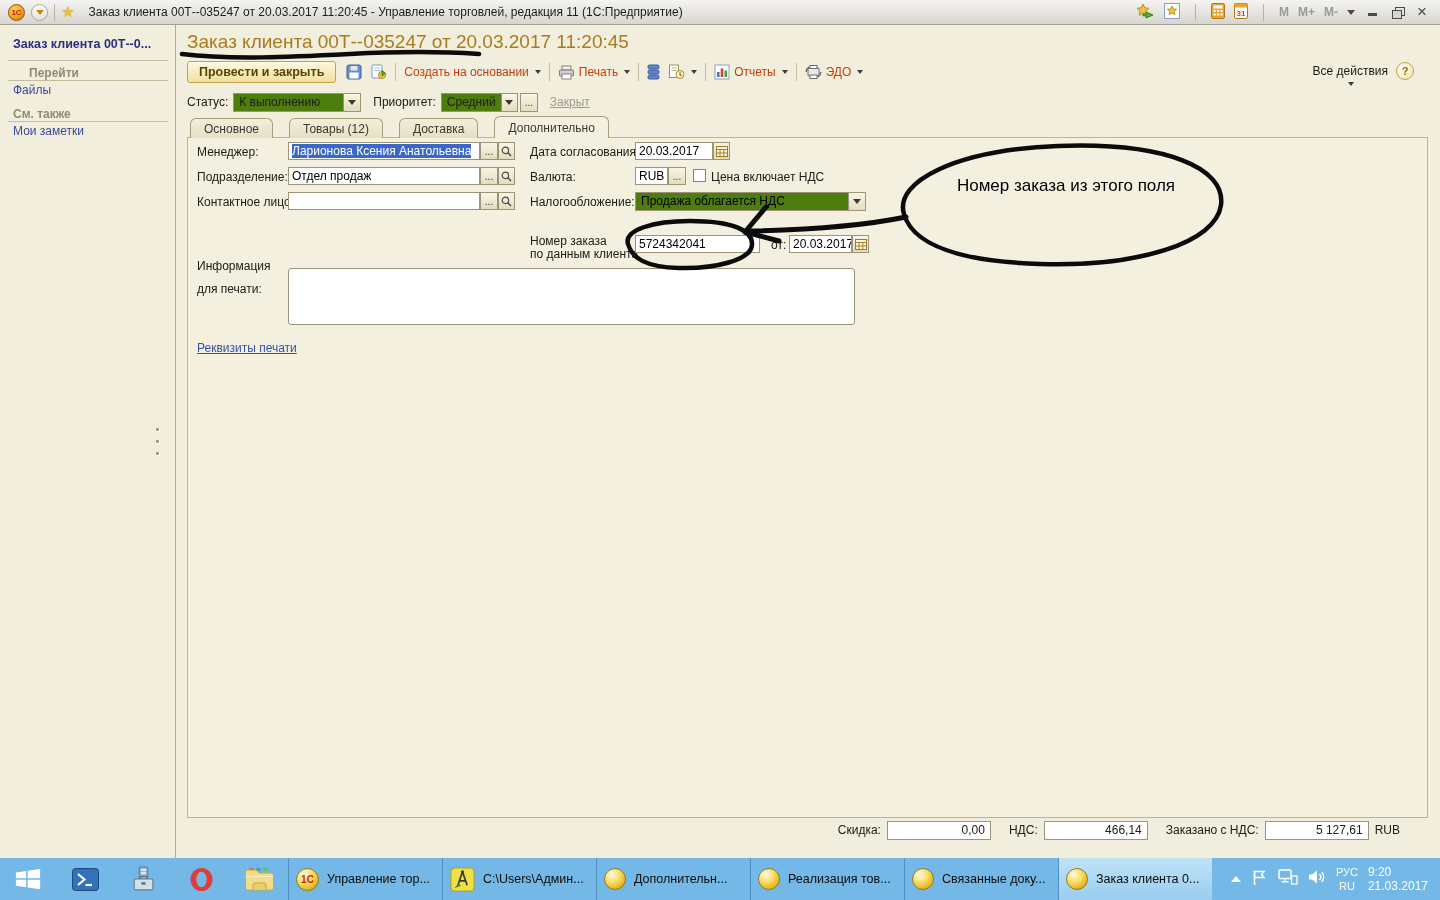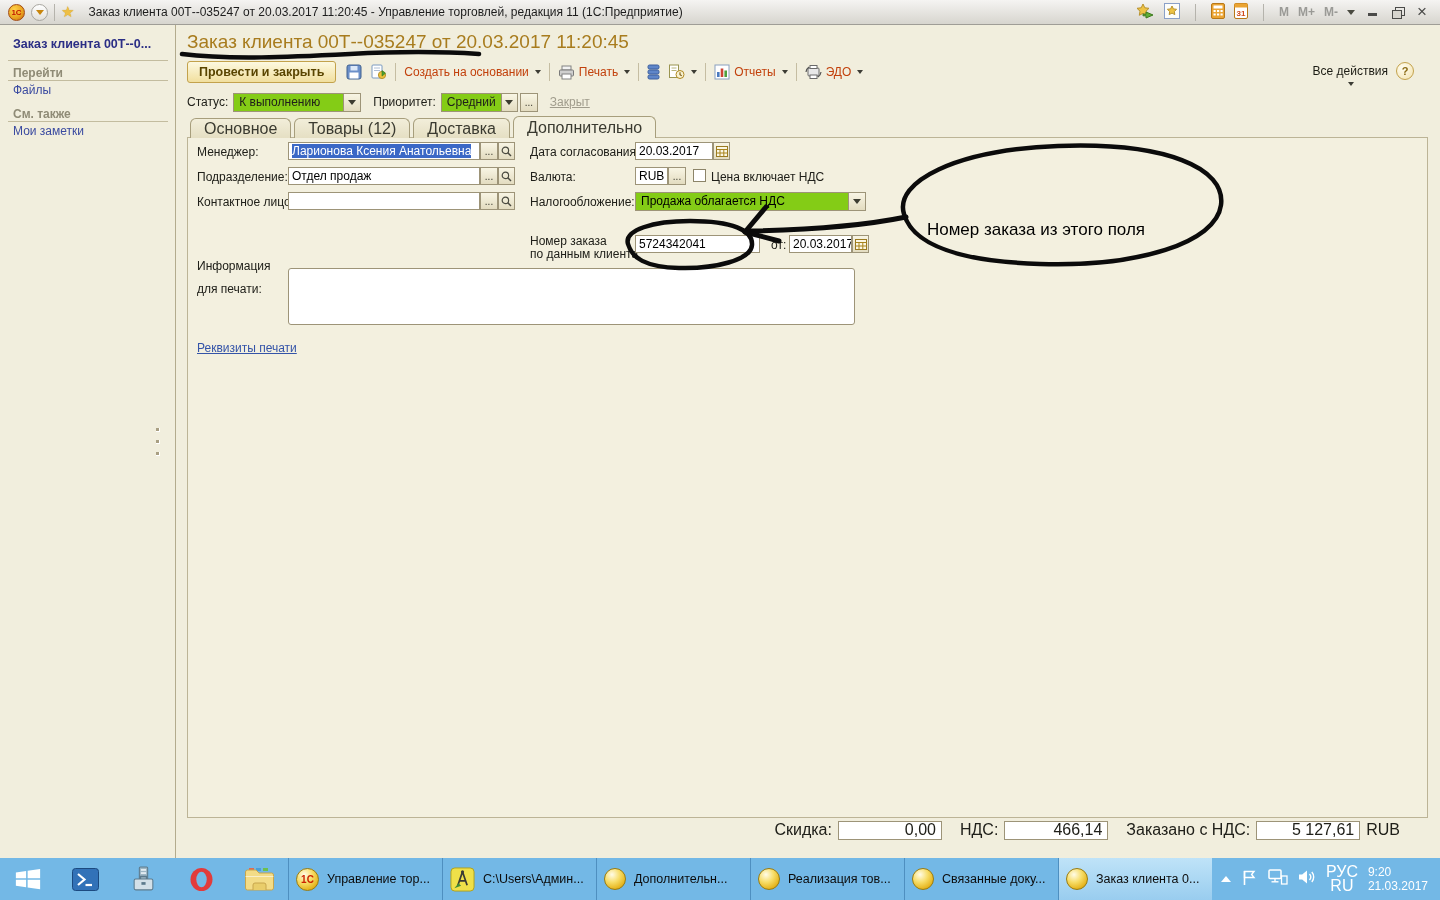--- a/index.html
+++ b/index.html
@@ -50,75 +50,75 @@
     display:flex; align-items:center; cursor:pointer; }
   .tb-btn { display:flex; align-items:center; gap:4px; padding:2px 4px; font-size:12px; color:#c2410c; cursor:pointer; }
   .tb-sep { width:1px; height:18px; background:#c5bda2; margin:0 4px; }
   .tb-caret { width:0; height:0; border-left:3.5px solid transparent; border-right:3.5px solid transparent; border-top:4px solid #3c3c34; margin-left:2px; }
   .all-actions { position:absolute; top:39px; right:52px; font-size:12px; color:#1c1c14; display:flex; align-items:center; gap:4px; cursor:pointer;flex-direction:column; }
   .help-btn { position:absolute; top:37px; right:26px; width:18px; height:18px; border-radius:50%;
     background:radial-gradient(circle at 35% 30%, #fffdf0, #f3e2ae); border:1px solid #c3a24c;
     color:#8a6a14; font-weight:bold; font-size:11px; display:flex; align-items:center; justify-content:center; cursor:pointer; }
 
   .statusrow { position:absolute; left:2px; top:67px; height:20px; display:flex; align-items:center; font-size:12px; color:#20201a; }
-  .combo { height:19px; background:#84cc16; border:1px solid #9d9478; display:flex; align-items:stretch; }
+  .combo { height:19px; background:#4d7c0f; border:1px solid #9d9478; display:flex; align-items:stretch; }
   .combo .val { padding:1px 5px 0 5px; font-size:12px; flex:1; white-space:nowrap; }
   .dbtn { width:17px; background:linear-gradient(#f8f5e4,#e3dcc0); border-left:1px solid #9d9478;
     display:flex; align-items:center; justify-content:center; cursor:pointer; }
   .dbtn .tri { width:0; height:0; border-left:4px solid transparent; border-right:4px solid transparent; border-top:5px solid #3c3c30; }
   .mini-btn { height:19px; width:18px; margin-left:2px; background:linear-gradient(#f8f5e4,#e3dcc0);
     border:1px solid #9d9478; font-size:10px; color:#3a3a30; display:flex; align-items:center; justify-content:center; cursor:pointer; }
   .closed-link { margin-left:12px; color:#a09c8c; text-decoration:underline; cursor:pointer; }
 
   .tabs { position:absolute; left:5px; top:91px; display:flex; align-items:flex-end; z-index:2; }
-  .tab { height:20px; padding:0 13px; font-size:16px; color:#3a3a30;
+  .tab { height:20px; padding:0 13px; font-size:12px; color:#3a3a30;
     background:linear-gradient(#f2eeda,#e5dfc3); border:1px solid #a79e7c; border-bottom:none;
-    border-radius:6px 6px 0 0; margin-right:3px; display:flex; align-items:center; cursor:pointer; white-space:nowrap; }
+    border-radius:6px 6px 0 0; margin-right:16px; display:flex; align-items:center; cursor:pointer; white-space:nowrap; }
   .tab.active { height:22px; background:#f3f0df; position:relative; z-index:3; box-shadow:0 2px 0 #f3f0df; }
 
   .panel { position:absolute; left:2px; top:112px; width:1241px; height:681px; border:1px solid #bcb496; background:#f3f0df; }
 
   .lbl { position:absolute; font-size:12px; color:#20201a; white-space:nowrap; }
   .field { position:absolute; height:18px; background:#fff; border:1px solid #9d9478; font-size:12px;
     display:flex; align-items:center; padding:0 3px; white-space:nowrap; overflow:hidden; }
   .sel { background:#3b68c6; color:#fff; }
   .fbtn { position:absolute; height:18px; background:linear-gradient(#f8f5e4,#e3dcc0);
     border:1px solid #9d9478; display:flex; align-items:center; justify-content:center;
     font-size:10px; color:#3a3a30; cursor:pointer; }
   .checkbox { position:absolute; width:13px; height:13px; background:#fff; border:1px solid #8c8468; cursor:pointer; }
   .blue-link { position:absolute; font-size:12px; color:#3454a8; text-decoration:underline; cursor:pointer; }
   .bigtext { position:absolute; background:#fff; border:1px solid #9d9478; border-radius:3px; }
 
-  .totals { position:absolute; top:795px; right:40px; height:20px; display:flex; align-items:center; gap:6px; font-size:16px; color:#20201a; }
+  .totals { position:absolute; top:795px; right:40px; height:20px; display:flex; align-items:center; gap:6px; font-size:12px; color:#20201a; }
   .tot-field { width:104px; height:19px; background:#fff; border:1px solid #9d9478;
     display:flex; align-items:center; justify-content:flex-end; padding:0 5px; }
 
   
   .taskbar { position:absolute; left:0; top:858px; width:1440px; height:42px; background:#73b8e6; display:flex; align-items:stretch; }
   .ql { display:flex; align-items:center; justify-content:center; cursor:pointer; }
   .task-btn { width:154px; display:flex; align-items:center; gap:8px; padding-left:7px;
     border-left:1px solid #4e8fc0; font-size:12.5px; color:#0c0c0c; cursor:pointer; white-space:nowrap; overflow:hidden; }
   .task-btn:last-of-type { border-right:1px solid #4e8fc0; }
   .task-btn.active { background:linear-gradient(#bfe3f8,#99cdef); }
   .sphere { width:22px; height:22px; border-radius:50%; flex:none;
     background:radial-gradient(circle at 35% 28%, #fffce8 0%, #f7dd68 40%, #e7b722 72%, #b6890f 100%);
     border:1px solid #9a7c10; }
   .onec-ball { width:23px; height:23px; border-radius:50%; flex:none;
     background:radial-gradient(circle at 35% 28%, #fffce8 0%, #f7dd68 40%, #e7b722 72%, #b6890f 100%);
     border:1px solid #9a7c10; color:#cb2200; font-size:10px; font-weight:bold;
     display:flex; align-items:center; justify-content:center; }
   .tray { margin-left:auto; display:flex; align-items:center; gap:10px; padding-right:12px; color:#fff; }
   .tray-arrow { width:0; height:0; border-left:5px solid transparent; border-right:5px solid transparent; border-bottom:6px solid #fff; cursor:pointer; }
-  .tray-text { font-size:16px; line-height:14px; text-align:center; cursor:pointer; }
+  .tray-text { font-size:11px; line-height:14px; text-align:center; cursor:pointer; }
   .tray-clock { font-size:12px; line-height:14px; text-align:left; cursor:pointer; }
 
   
   .annot-svg { position:absolute; left:0; top:0; z-index:50; pointer-events:none; }
-  .annot-text { position:absolute; left:916px; top:176px; width:240px; text-align:center;
-    font-size:17px; color:#000; z-index:51; pointer-events:none; white-space:nowrap;margin-top:44px; }
+  .annot-text { position:absolute; left:946px; top:176px; width:240px; text-align:center;
+    font-size:17px; color:#000; z-index:51; pointer-events:none; white-space:nowrap; }
 </style>
 </head>
 <body>
 
 <div class="screen">
 
   <div class="titlebar">
     <div class="tb-ic app-circle">1С</div>
     <div class="tb-ic nav-circle">
         <span class="tri"></span>
@@ -168,21 +168,21 @@
       <span class="caret-dn"></span>
       <span class="ctl"><span class="min-glyph"></span></span>
       <span class="ctl"><span class="restore-glyph"></span></span>
       <span class="ctl" style="font-size:17px;">×</span>
     </div>
   </div>
 
   <div class="sidebar">
     <div class="side-header">Заказ клиента 00Т--0...</div>
     <div class="side-hr" style="top:35px;"></div>
-    <div class="side-sec" style="top:41px;">Перейти</div>
+    <div class="side-sec" style="top:41px;margin-left:16px;">Перейти</div>
     <div class="side-hr" style="top:55px;"></div>
     <div class="side-link" style="top:58px;">Файлы</div>
     <div class="side-sec" style="top:82px;">См. также</div>
     <div class="side-hr" style="top:96px;"></div>
     <div class="side-link" style="top:99px;">Мои заметки</div>
     <div class="grip-dot" style="top:403px;"></div>
     <div class="grip-dot" style="top:415px;"></div>
     <div class="grip-dot" style="top:427px;"></div>
   </div>
 

